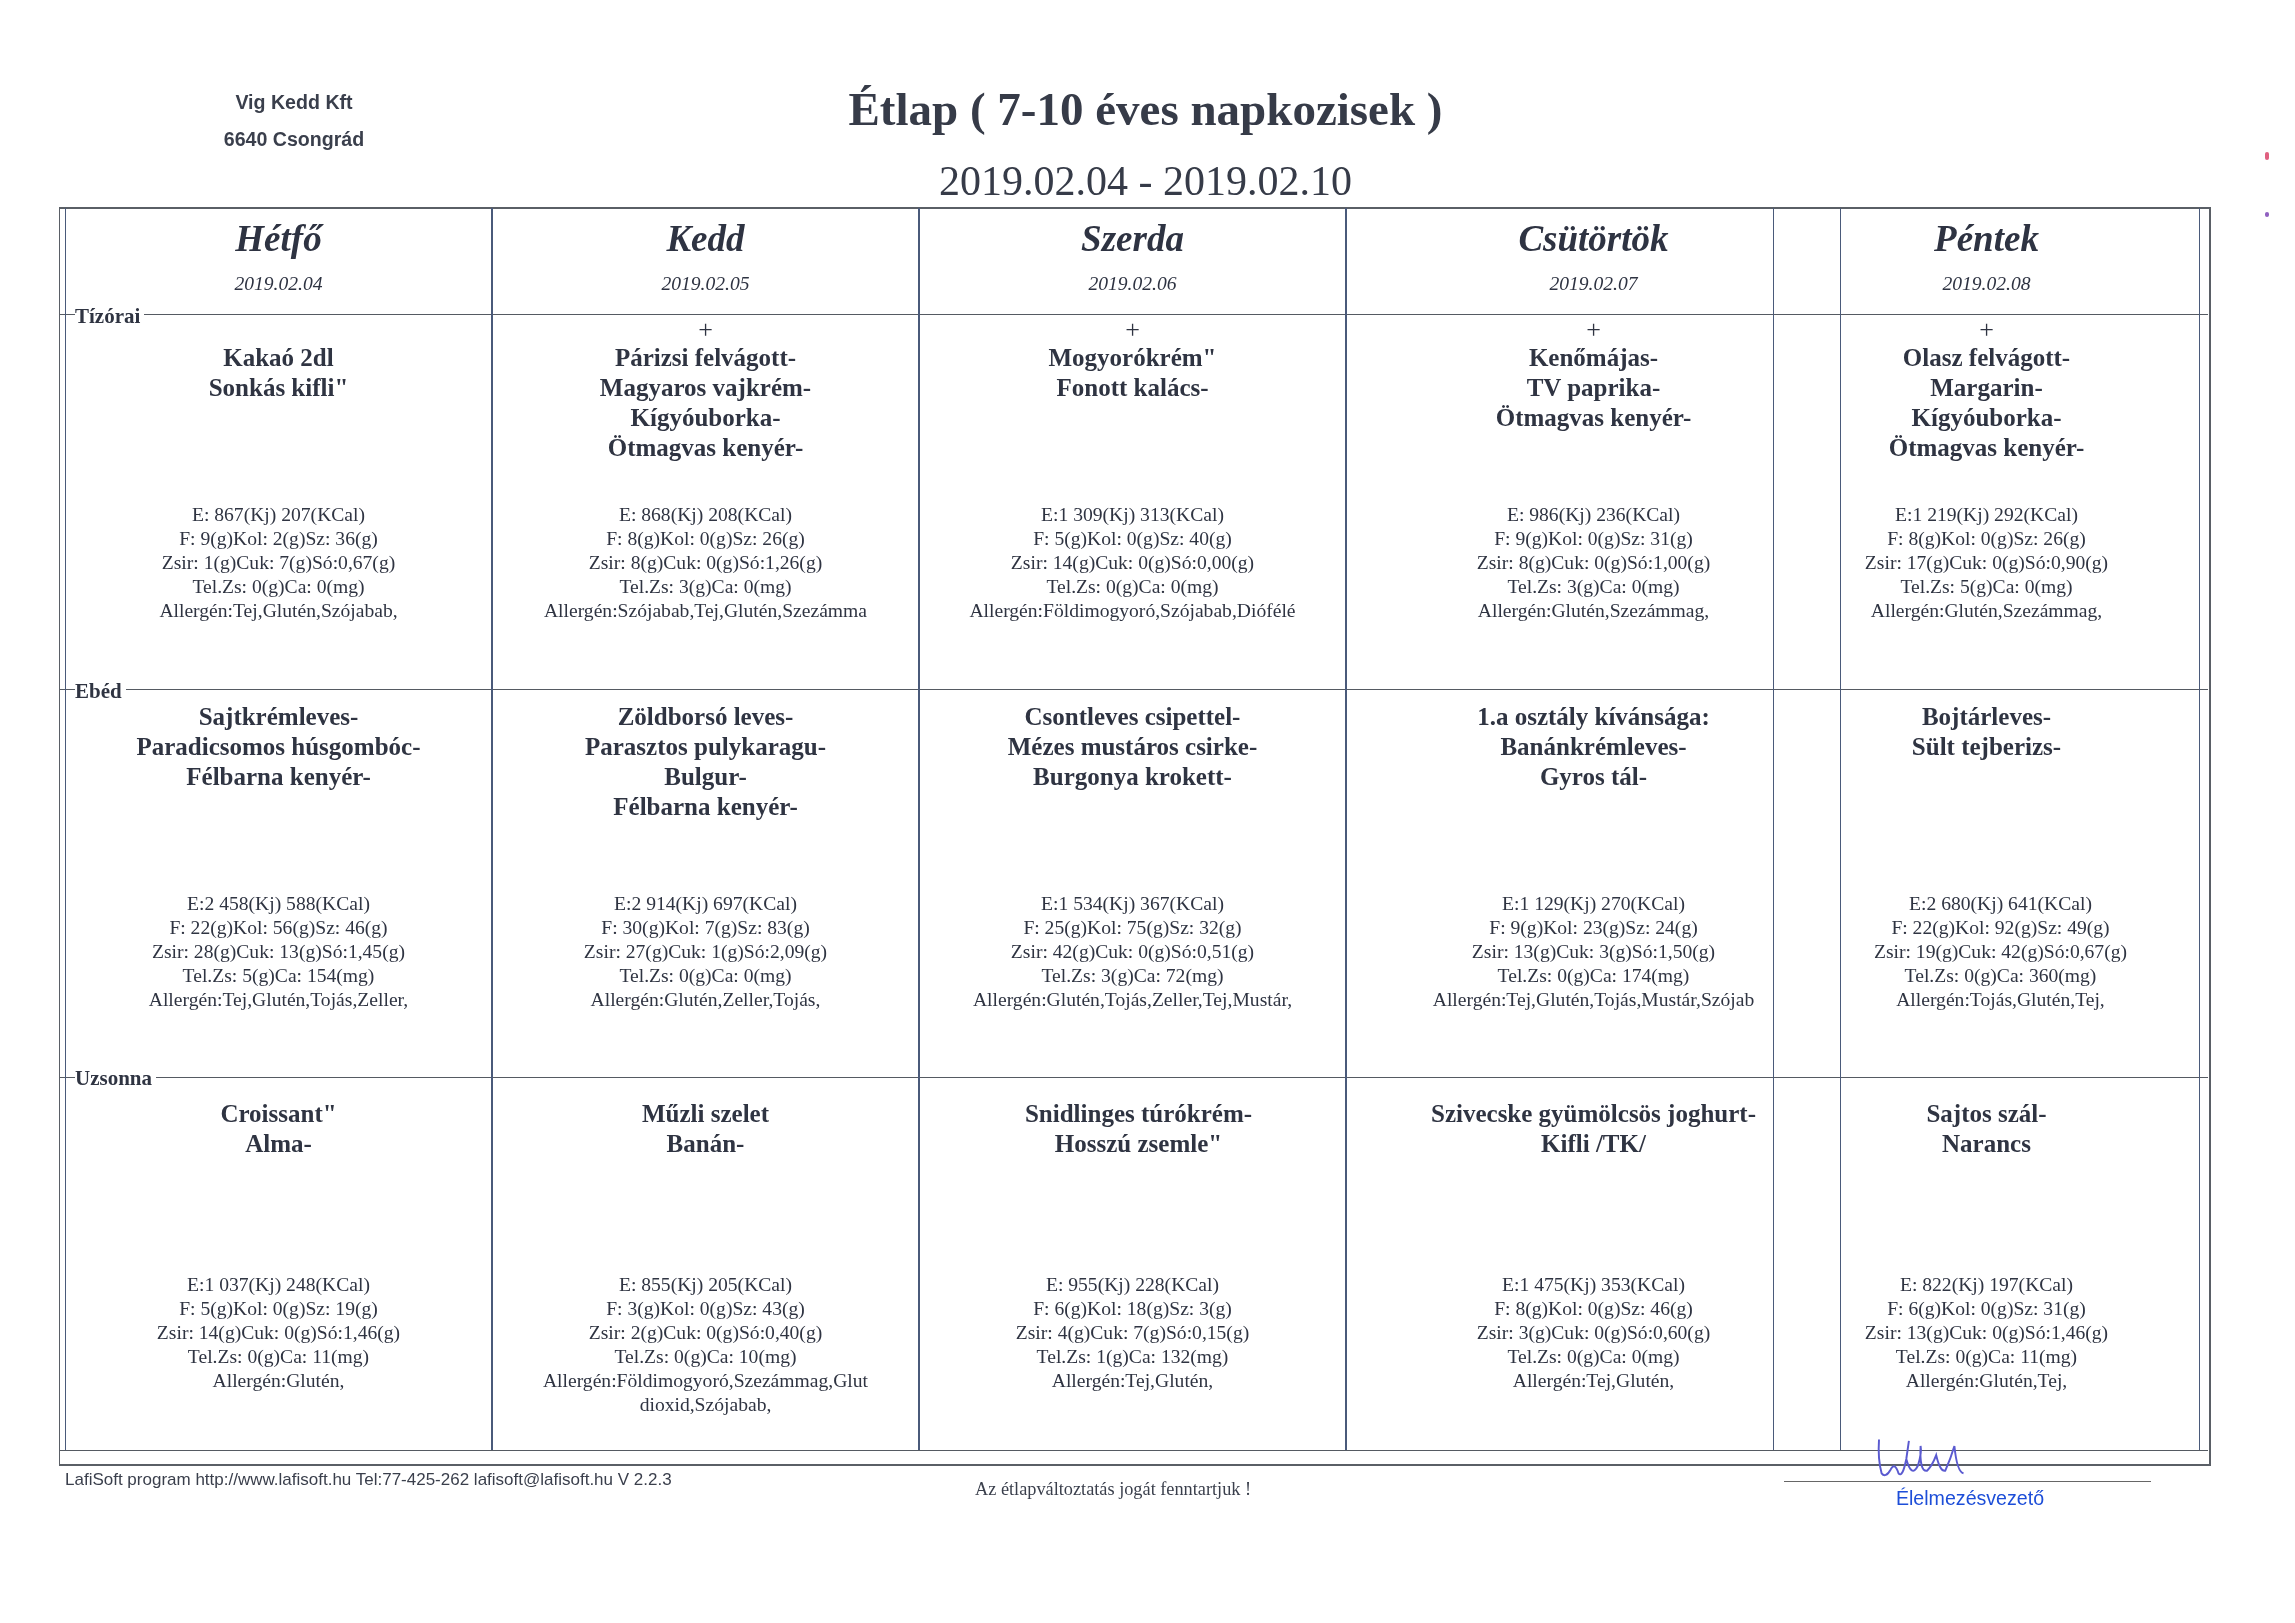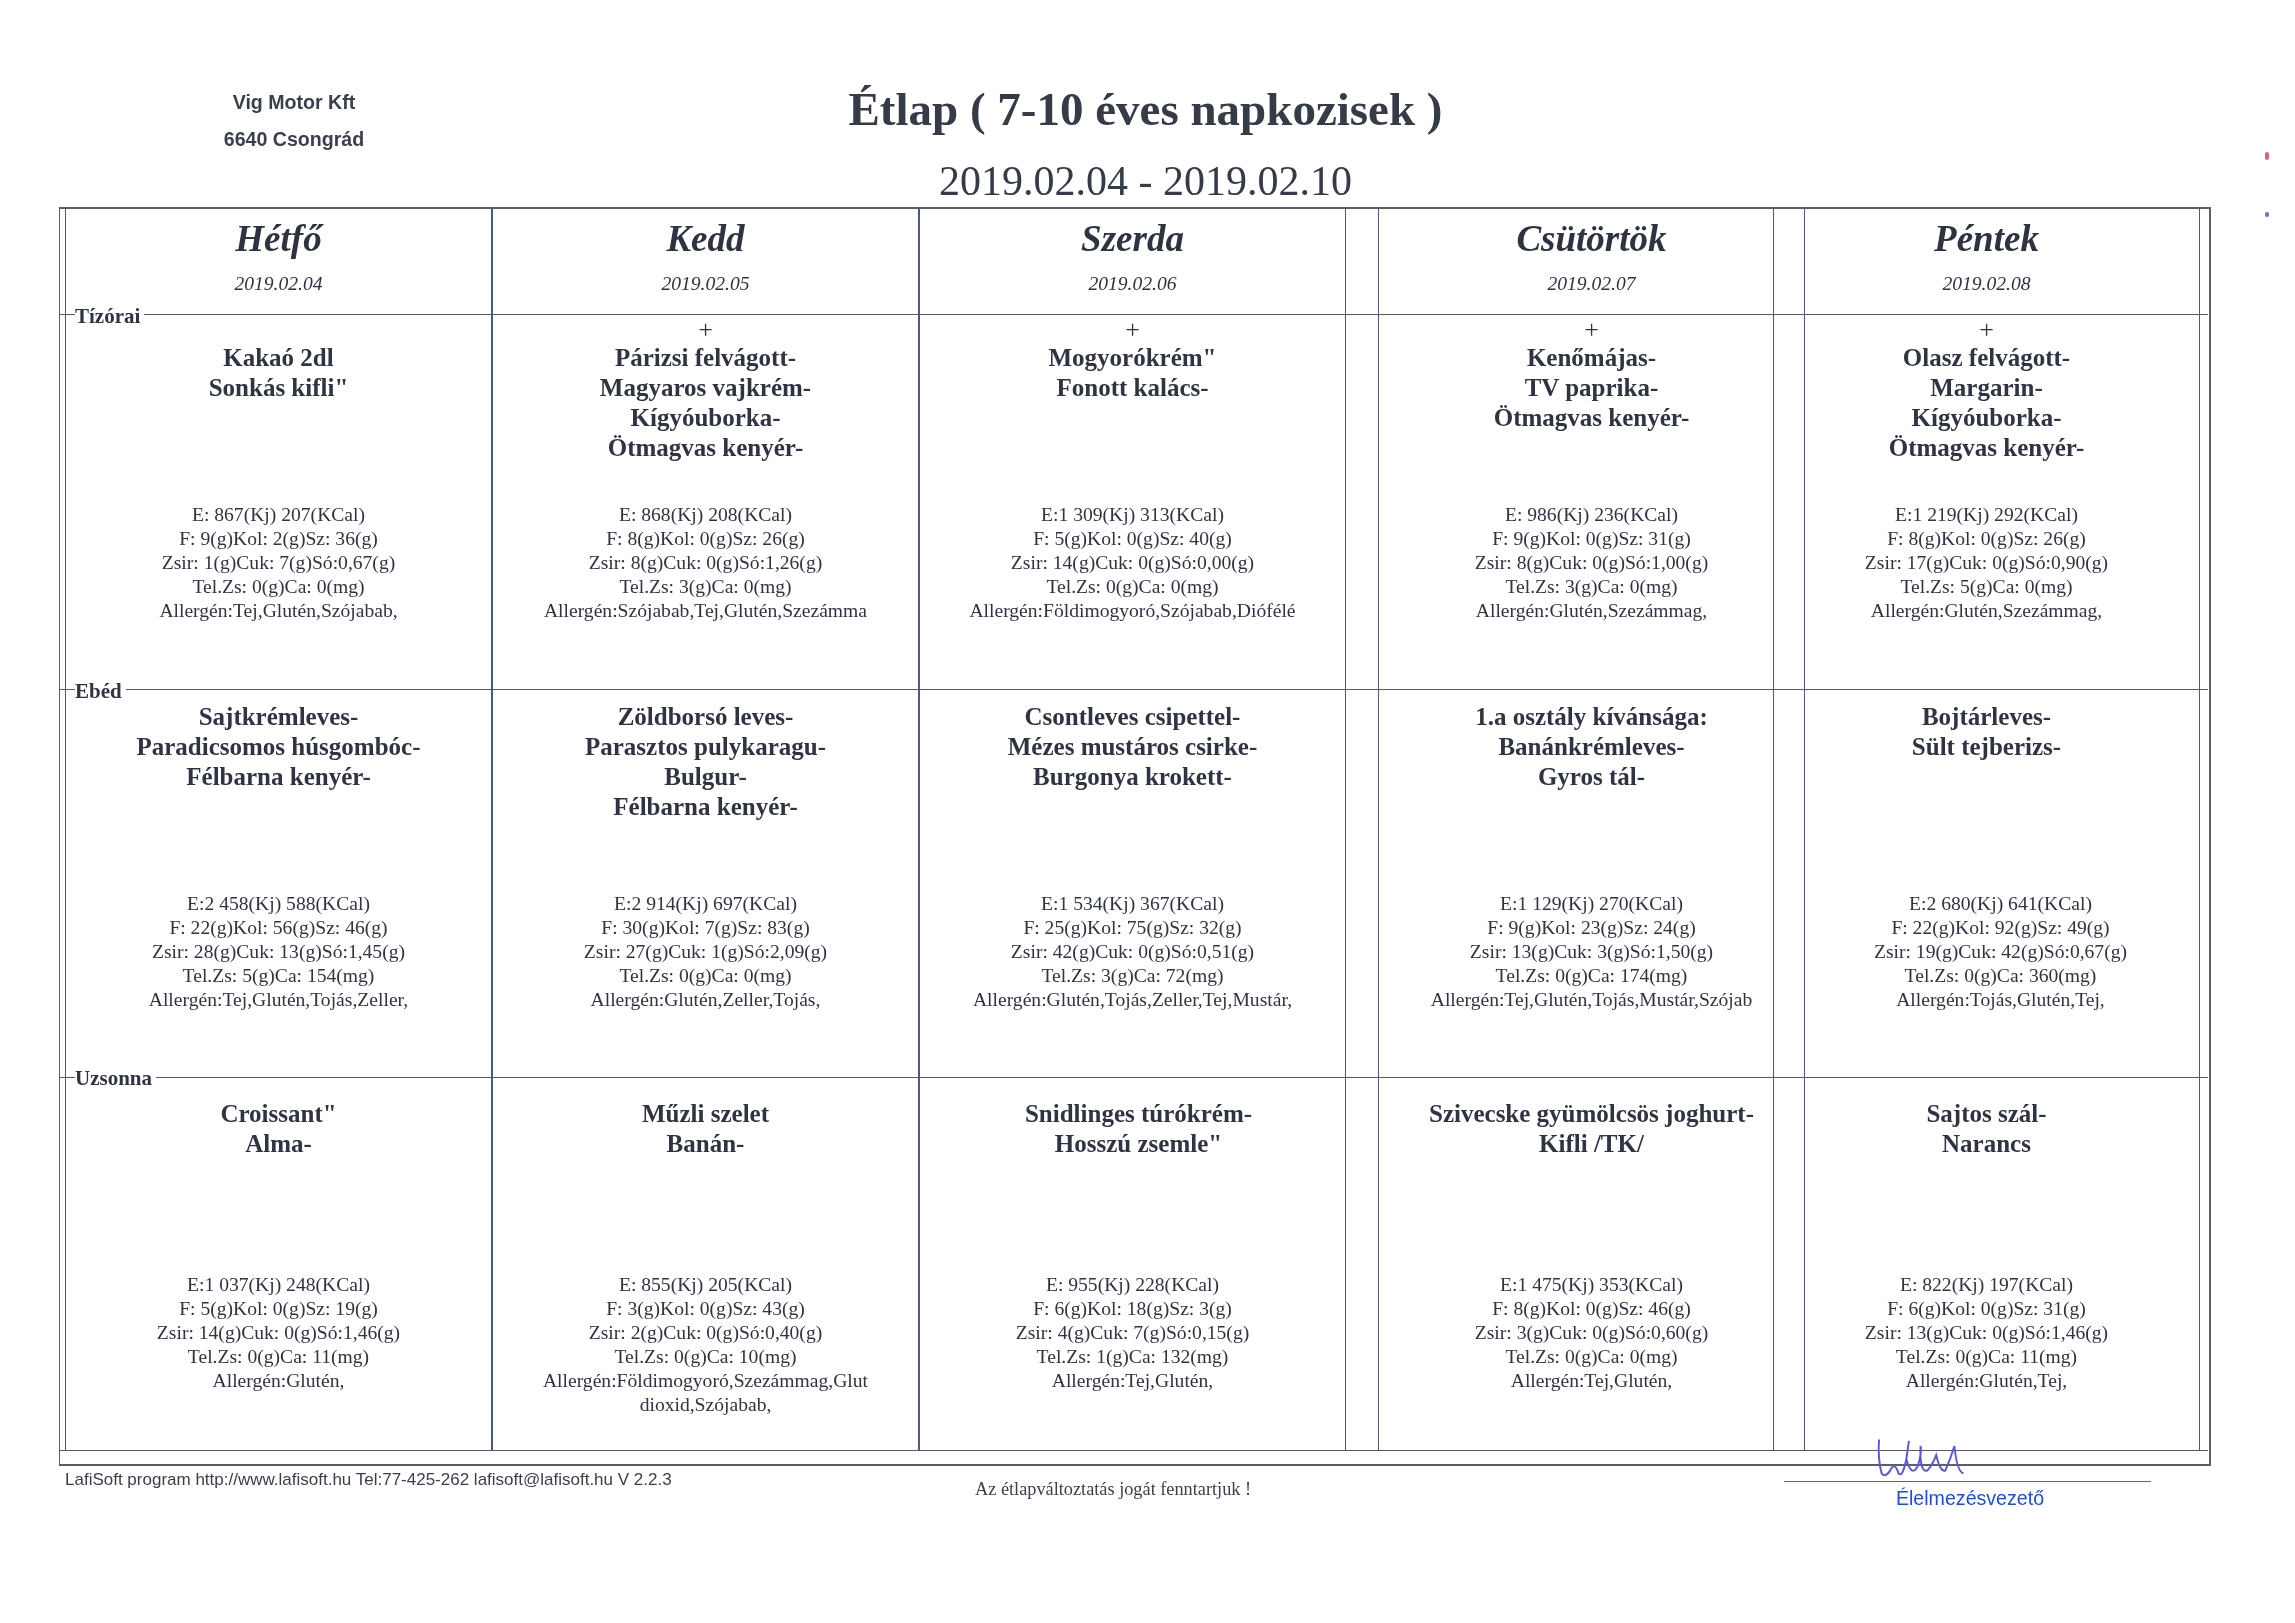--- a/index.html
+++ b/index.html
@@ -28,21 +28,21 @@
   .footer-mid { position:absolute; left:975px; top:1479px; font-family:"Liberation Serif", serif; font-size:18.3px; color:#3a3f4c;text-align:center; }
   .sig-line { position:absolute; left:1784px; top:1481px; width:367px; height:1.3px; background:#666; }
   .sig-label { position:absolute; left:1767px; top:1487px; width:406px; text-align:center; font-family:"Liberation Sans", sans-serif; font-size:19.6px; color:#1d4ed8; }
   .signature { position:absolute; left:1872px; top:1433px; }
   .mark { position:absolute; width:3.9px; height:7.9px; border-radius:2px; }
 </style>
 </head>
 <body>
 
 <div class="company">
-  <div>Vig Motor Kft</div>
+  <div>Vig Kedd Kft</div>
   <div>6640 Csongrád</div>
 </div>
 <div class="title">Étlap ( 7-10 éves napkozisek )</div>
 <div class="daterange">2019.02.04 -  2019.02.10</div>
 
 <div class="outer"></div>
 
 <div class="grid" id="grid"></div>
 
 <div class="hline" style="left:60px; top:314px; width:2148px;"></div>
@@ -181,21 +181,21 @@
         <div class="dish">Hosszú zsemle"</div>
       </div>
       <div class="nutri" style="top:1065px;">
         <div>E: 955(Kj)  228(KCal)</div>
         <div>F:  6(g)Kol: 18(g)Sz:  3(g)</div>
         <div>Zsir:  4(g)Cuk:  7(g)Só:0,15(g)</div>
         <div>Tel.Zs:  1(g)Ca: 132(mg)</div>
         <div>Allergén:Tej,Glutén,</div>
       </div>
     </div>
-    <div class="col" style="left: 1346px; top: 208px; width: 427px; height: 1242px; margin-left: 32px;">
+    <div class="col" style="left: 1346px; top: 208px; width: 495px; height: 1242px;">
       <div class="hdr">
         <div class="dayname">Csütörtök</div>
         <div class="daydate">2019.02.07</div>
       </div>
       <div class="cell" style="top:109px;">
         <div class="plus" style="height:26px;">+</div>
         <div class="dish">Kenőmájas-</div>
         <div class="dish">TV paprika-</div>
         <div class="dish">Ötmagvas kenyér-</div>
       </div>

